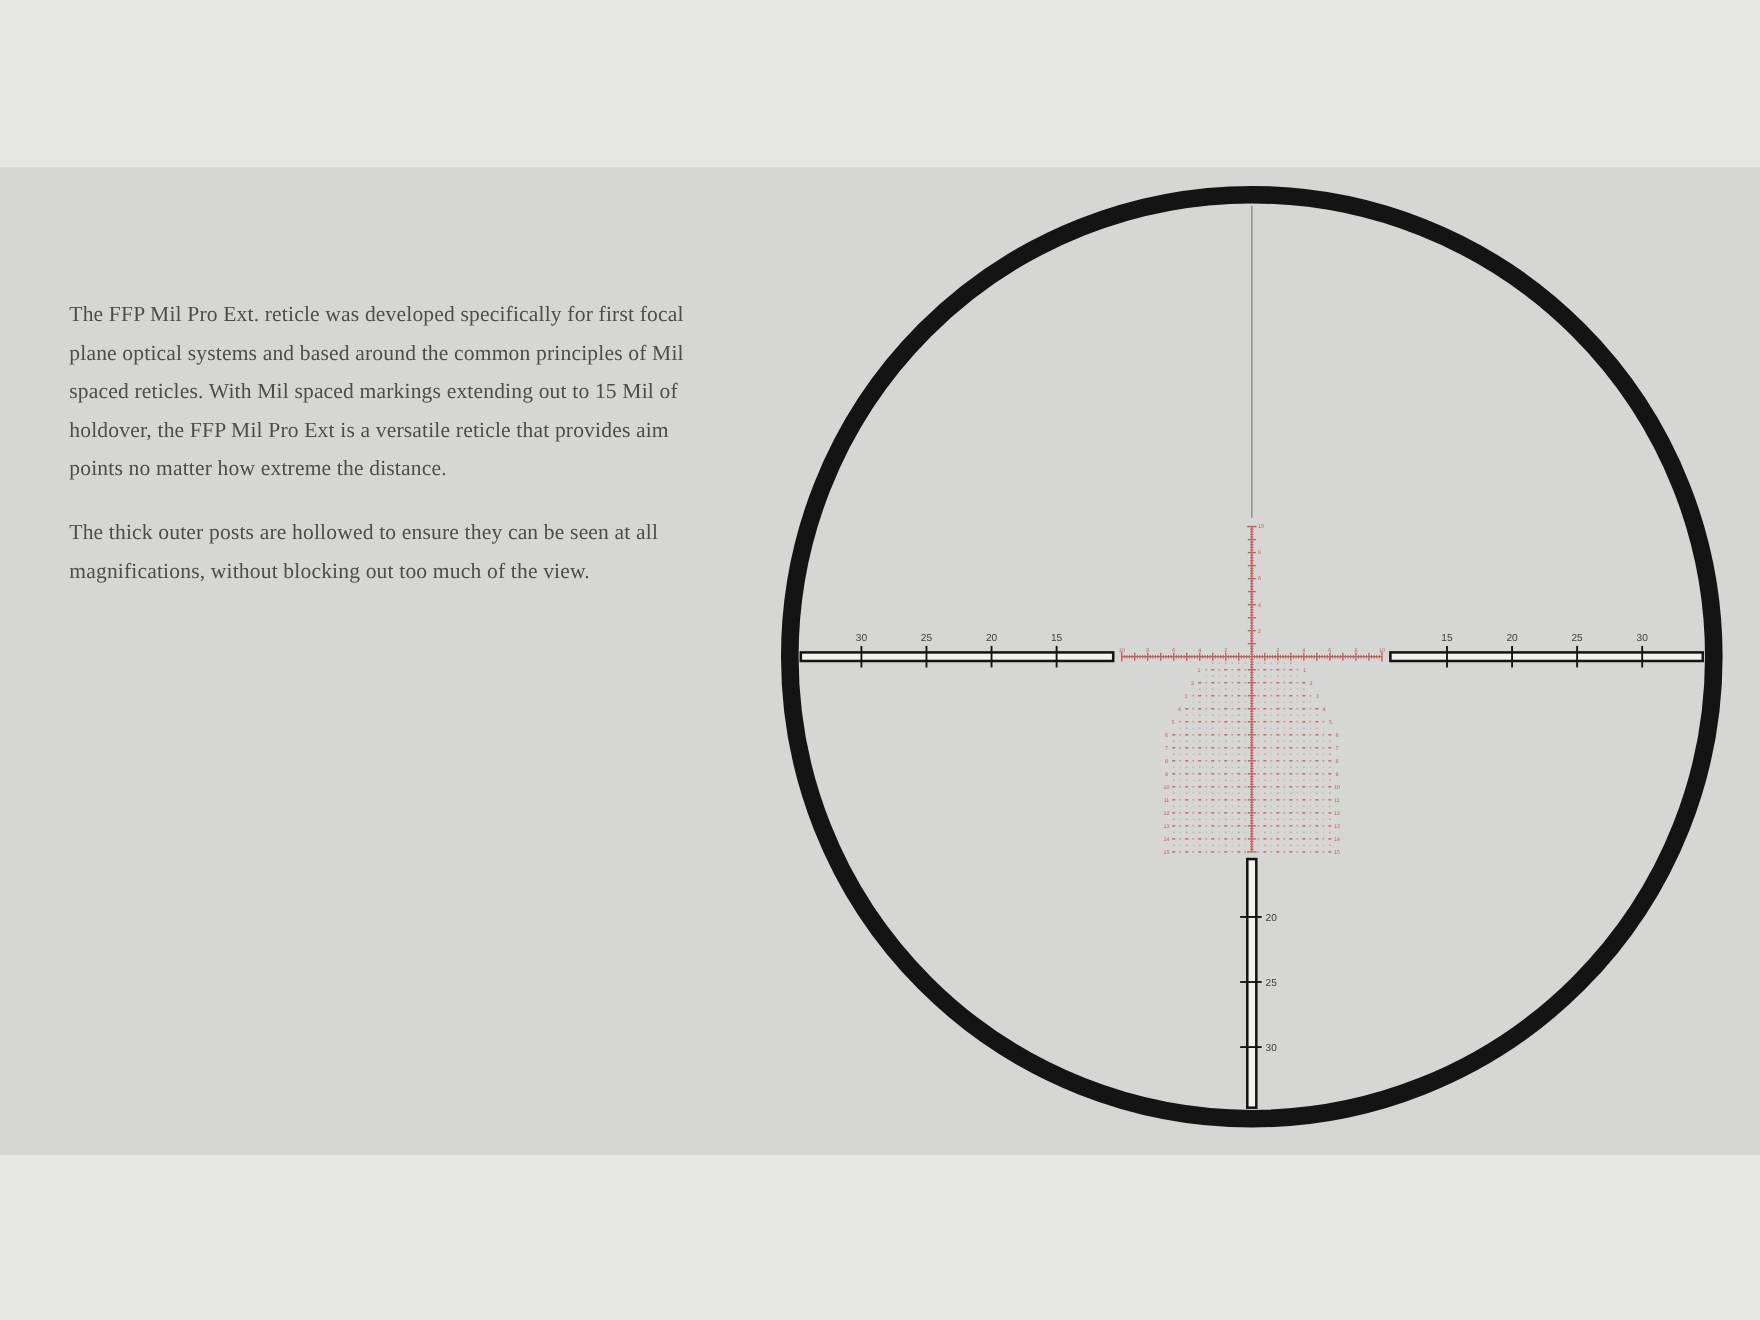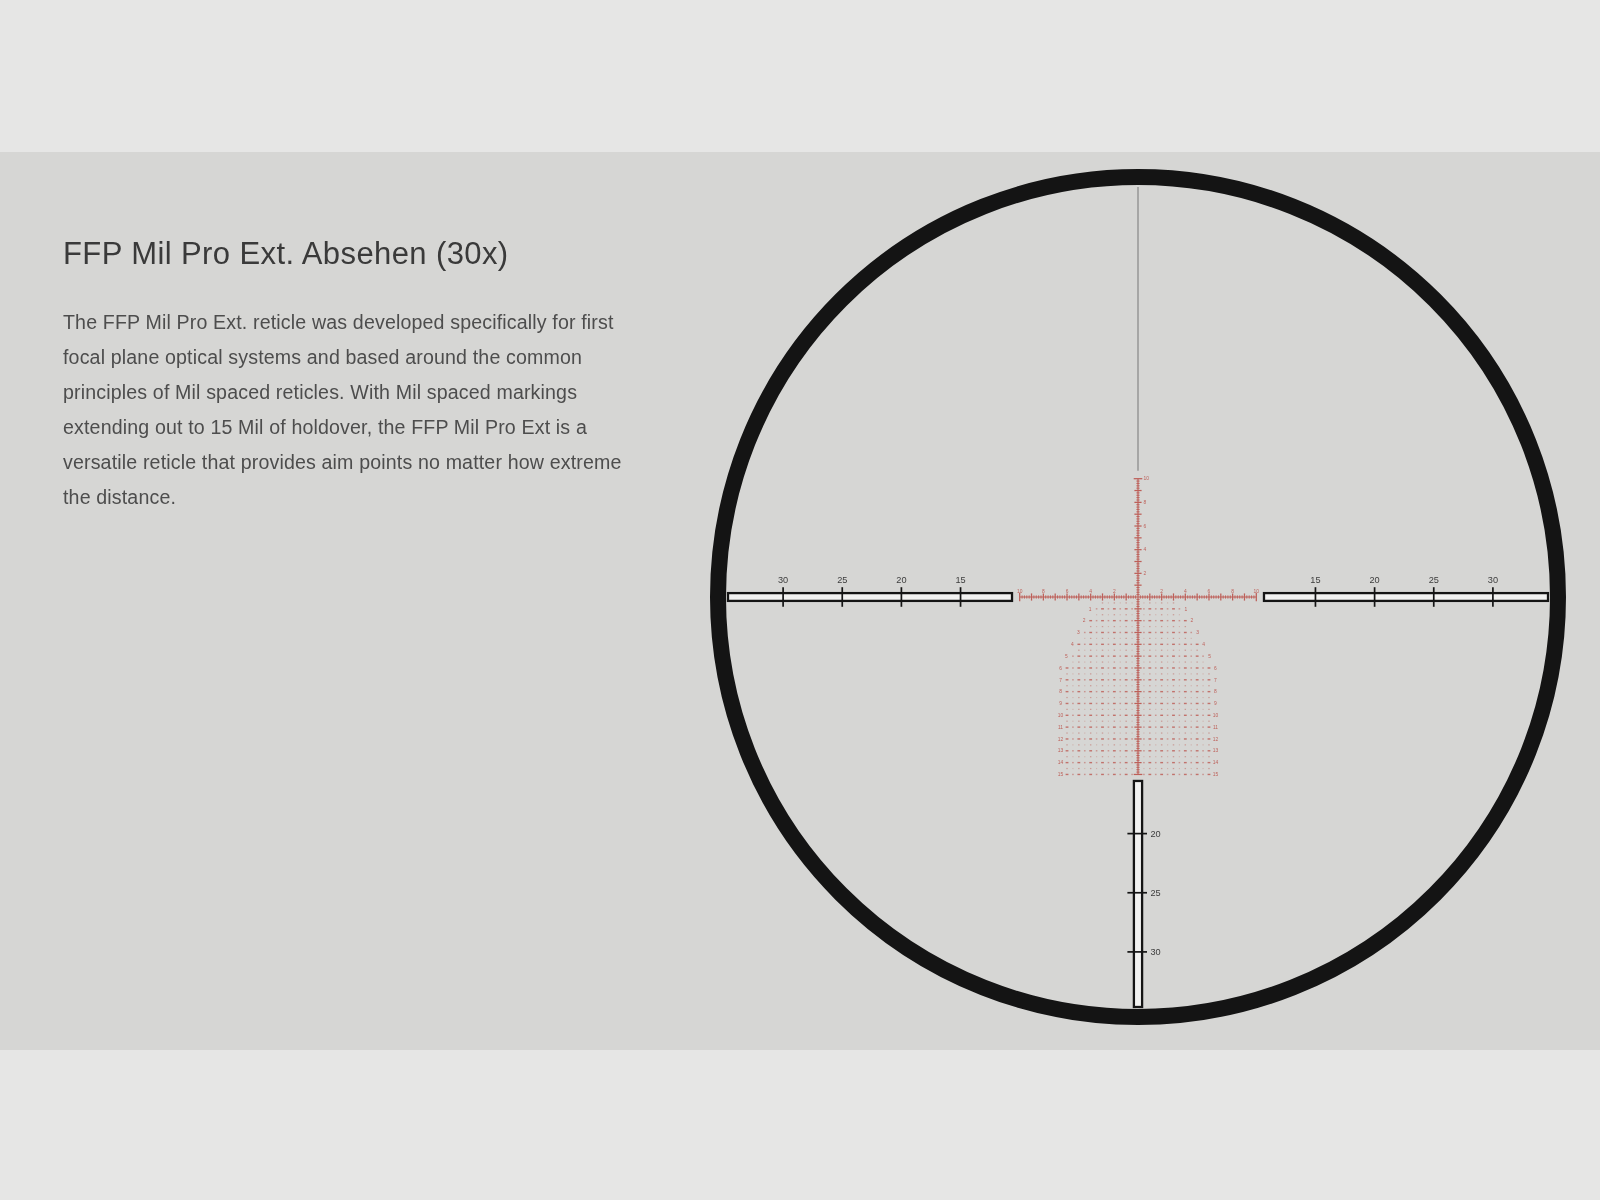--- a/index.html
+++ b/index.html
@@ -9,21 +9,21 @@
     font-family:"Liberation Sans",sans-serif;
   }
   .band{position:absolute;left:0;width:1600px;background:#e6e6e5;}
   #band-top{top:0;height:152px;}
   #band-bottom{top:1050px;height:150px;}
   #text-col{position:absolute;left:63px;top:236px;width:578px;color:#4c4c4c;}
   #text-col h1{
     margin:0;font-size:31px;font-weight:400;color:#3a3a3a;letter-spacing:.4px;
   }
   #text-col p{
-    margin:0;font-size:19.6px;line-height:35px;letter-spacing:.15px;color:#4d4d4d;
+    margin:0;font-size:19.6px;line-height:35px;letter-spacing:.15px;color:#4d4d4d;font-family:Liberation Serif, serif;
   }
   #text-col p.p-first{margin-top:33px;}
   #text-col p.p-next{margin-top:23px;}
   #reticle{position:absolute;left:0;top:0;width:1600px;height:1200px;}
   #reticle text{font-family:"Liberation Sans",sans-serif;}
 </style>
 </head>
 <body>
 
 <div class="band" id="band-top"></div>
@@ -994,15 +994,15 @@
       <text x="1060.5135" y="752.49" font-size="4.9" fill="#bd5f58" text-anchor="middle">13</text>
       <text x="1215.4865" y="752.49" font-size="4.9" fill="#bd5f58" text-anchor="middle">13</text>
       <text x="1060.5135" y="764.32" font-size="4.9" fill="#bd5f58" text-anchor="middle">14</text>
       <text x="1215.4865" y="764.32" font-size="4.9" fill="#bd5f58" text-anchor="middle">14</text>
       <text x="1060.5135" y="776.1500000000001" font-size="4.9" fill="#bd5f58" text-anchor="middle">15</text>
       <text x="1215.4865" y="776.1500000000001" font-size="4.9" fill="#bd5f58" text-anchor="middle">15</text>
     </g>
   </svg>
 
 <div id="text-col">
-  <h1><span>FFP Mil Pro Ext. Absehen (30x)</span></h1>
   <p class="p-first">The FFP Mil Pro Ext. reticle was developed specifically for first focal plane optical systems and based around the common principles of Mil spaced reticles. With Mil spaced markings extending out to 15 Mil of holdover, the FFP Mil Pro Ext is a versatile reticle that provides aim points no matter how extreme the distance.</p>
+  <p class="p-next">The thick outer posts are hollowed to ensure they can be seen at all magnifications, without blocking out too much of the view.</p>
 </div>
 
 </body></html>

